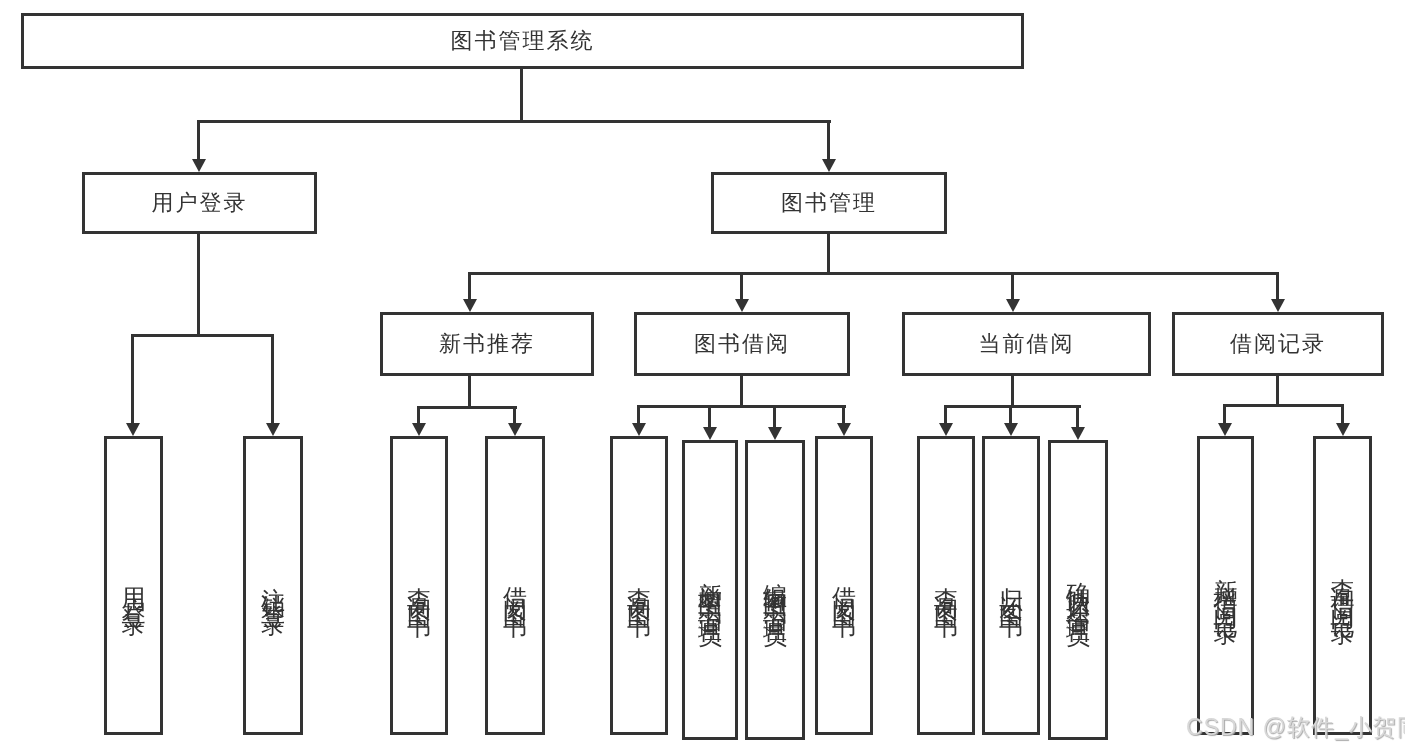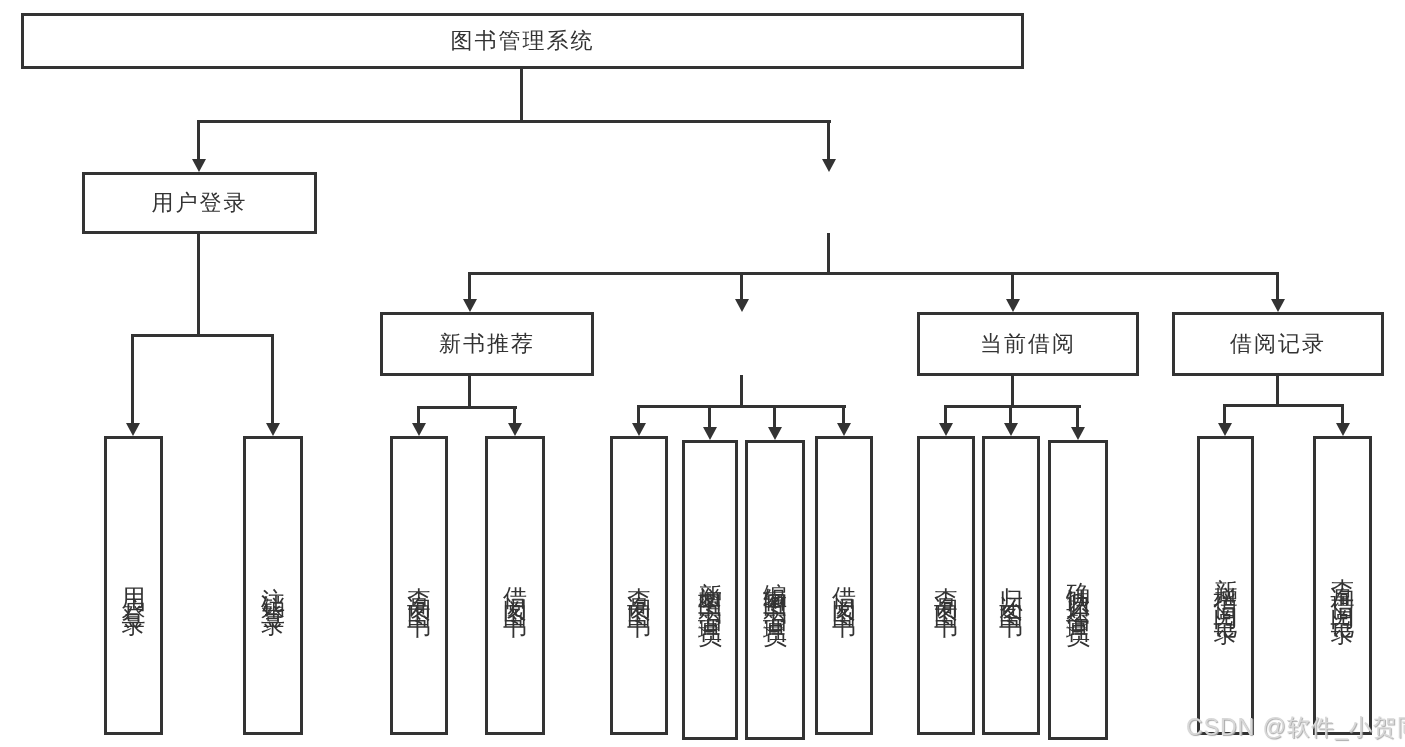--- a/index.html
+++ b/index.html
@@ -68,20 +68,23 @@
   <div class="line" style="left:520px; top:68px; width:3px; height:54px;"></div>
   <div class="line" style="left:197px; top:120px; width:634px; height:3px;"></div>
   <div class="line" style="left:197px; top:120px; width:3px; height:40px;"></div>
   <div class="arrow" style="left:192px; top:159px;"></div>
   <div class="line" style="left:827px; top:120px; width:3px; height:40px;"></div>
   <div class="arrow" style="left:822px; top:159px;"></div>
 
   <div class="box hbox" style="left:82px; top:172px; width:235px; height:62px;">
     <span>用户登录</span>
   </div>
+  <div class="box hbox" style="left:711px; top:172px; width:236px; height:62px;">
+    <span>图书管理</span>
+  </div>
 
   <div class="line" style="left:197px; top:233px; width:3px; height:103px;"></div>
   <div class="line" style="left:131px; top:334px; width:143px; height:3px;"></div>
   <div class="line" style="left:131px; top:334px; width:3px; height:89px;"></div>
   <div class="arrow" style="left:126px; top:423px;"></div>
   <div class="line" style="left:271px; top:334px; width:3px; height:89px;"></div>
   <div class="arrow" style="left:266px; top:423px;"></div>
 
   <div class="line" style="left:827px; top:233px; width:3px; height:42px;"></div>
   <div class="line" style="left:468px; top:272px; width:811px; height:3px;"></div>
@@ -90,21 +93,24 @@
   <div class="line" style="left:740px; top:272px; width:3px; height:28px;"></div>
   <div class="arrow" style="left:735px; top:299px;"></div>
   <div class="line" style="left:1011px; top:272px; width:3px; height:28px;"></div>
   <div class="arrow" style="left:1006px; top:299px;"></div>
   <div class="line" style="left:1276px; top:272px; width:3px; height:28px;"></div>
   <div class="arrow" style="left:1271px; top:299px;"></div>
 
   <div class="box hbox" style="left:363px; top:312px; width:214px; height:64px;margin-left:17px;">
     <span>新书推荐</span>
   </div>
-  <div class="box hbox" style="left:902px; top:312px; width:222px; height:64px;margin-left:15px;">
+  <div class="box hbox" style="left:634px; top:312px; width:216px; height:64px;">
+    <span>图书借阅</span>
+  </div>
+  <div class="box hbox" style="left:902px; top:312px; width:249px; height:64px;">
     <span>当前借阅</span>
   </div>
   <div class="box hbox" style="left:1172px; top:312px; width:212px; height:64px;">
     <span>借阅记录</span>
   </div>
 
   <div class="line" style="left:468px; top:375px; width:3px; height:34px;"></div>
   <div class="line" style="left:417px; top:406px; width:100px; height:3px;"></div>
   <div class="line" style="left:417px; top:406px; width:3px; height:17px;"></div>
   <div class="arrow" style="left:412px; top:423px;"></div>

